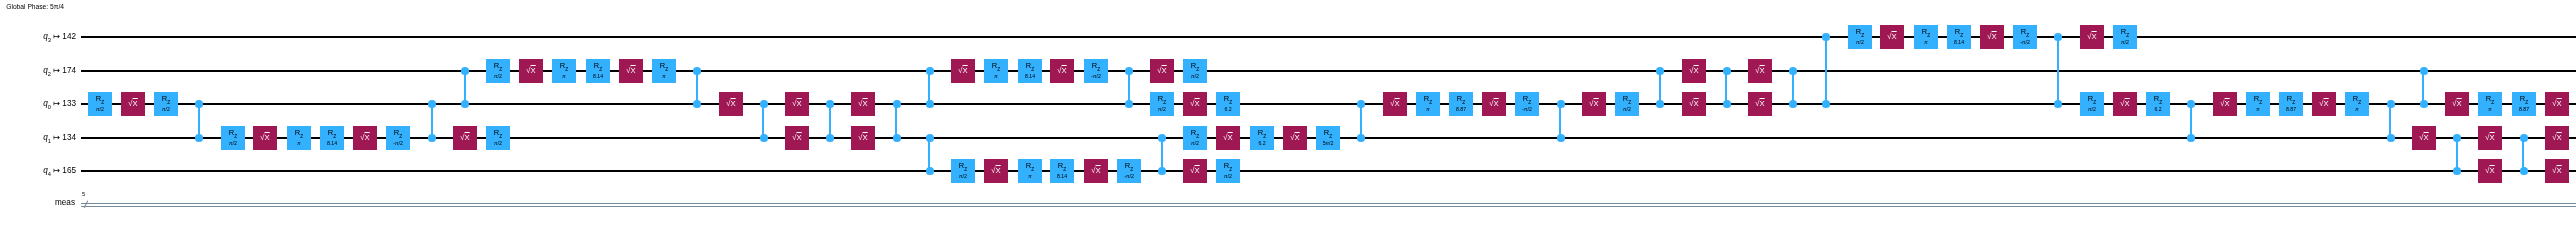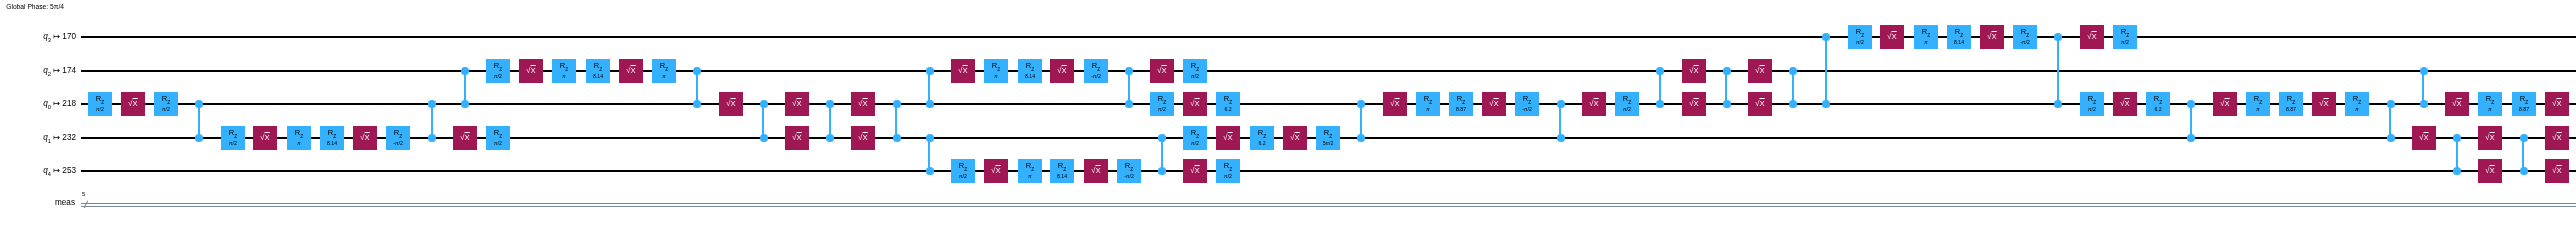--- a/index.html
+++ b/index.html
@@ -26,25 +26,25 @@
 
 <div id="circuit">
   <div class="gphase">Global Phase: 5π/4</div>
   <div class="measlbl" id="measlbl" style="top: 198px;">meas</div>
 <div class="qwire" style="left: 81px; top: 36px; width: 3990px;"></div>
     <div class="qwire" style="left: 81px; top: 70px; width: 3990px;"></div>
     <div class="qwire" style="left: 81px; top: 103px; width: 3990px;"></div>
     <div class="qwire" style="left: 81px; top: 137px; width: 3990px;"></div>
     <div class="qwire" style="left: 81px; top: 170px; width: 3990px;"></div>
     <div class="cwire" style="left: 81px; top: 203px; width: 3990px; border-top-color: rgb(119, 136, 153); border-bottom-color: rgb(119, 136, 153);"></div>
-    <div class="qlabel" style="top: 31px;"><i>q</i><sub>3</sub><span> ↦ 170</span></div>
+    <div class="qlabel" style="top: 31px;"><i>q</i><sub>3</sub><span> ↦ 142</span></div>
     <div class="qlabel" style="top: 65px;"><i>q</i><sub>2</sub><span> ↦ 174</span></div>
-    <div class="qlabel" style="top: 98px;"><i>q</i><sub>0</sub><span> ↦ 218</span></div>
-    <div class="qlabel" style="top: 132px;"><i>q</i><sub>1</sub><span> ↦ 232</span></div>
-    <div class="qlabel" style="top: 165px;"><i>q</i><sub>4</sub><span> ↦ 253</span></div>
+    <div class="qlabel" style="top: 98px;"><i>q</i><sub>0</sub><span> ↦ 133</span></div>
+    <div class="qlabel" style="top: 132px;"><i>q</i><sub>1</sub><span> ↦ 134</span></div>
+    <div class="qlabel" style="top: 165px;"><i>q</i><sub>4</sub><span> ↦ 165</span></div>
     <div class="cregsize" style="left: 82px; top: 191px;">5</div>
     <div class="cregslash" style="left: 82px; top: 204px; background: rgb(119, 136, 153);"></div>
     <div class="czline" style="left: 198px; top: 104px; height: 33px; background: rgb(51, 177, 255);"></div>
     <div class="czdot" style="left: 195px; top: 100px; background: rgb(51, 177, 255);"></div>
     <div class="czdot" style="left: 195px; top: 134px; background: rgb(51, 177, 255);"></div>
     <div class="czline" style="left: 431px; top: 104px; height: 33px; background: rgb(51, 177, 255);"></div>
     <div class="czdot" style="left: 428px; top: 100px; background: rgb(51, 177, 255);"></div>
     <div class="czdot" style="left: 428px; top: 134px; background: rgb(51, 177, 255);"></div>
     <div class="czline" style="left: 464px; top: 71px; height: 33px; background: rgb(51, 177, 255);"></div>
     <div class="czdot" style="left: 461px; top: 67px; background: rgb(51, 177, 255);"></div>

